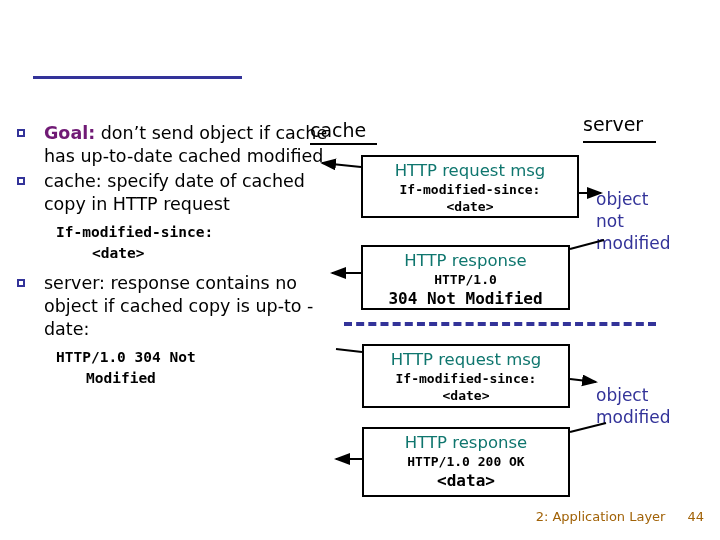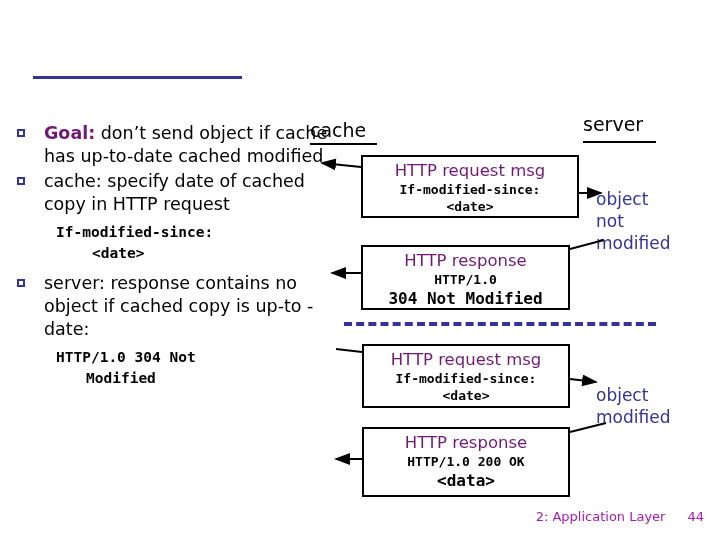--- a/index.html
+++ b/index.html
@@ -48,21 +48,21 @@
     position:absolute; color:#000000; font-size:19px; line-height:22px;
     font-family:"DejaVu Sans", sans-serif; white-space:nowrap;
   }
   .node-underline{position:absolute; height:2px; background:#000000;}
 
   .msgbox{
     position:absolute; border:2px solid #000000; background:#ffffff;
     box-sizing:border-box; text-align:center;
   }
   .msgbox .hdr{
-    color:#701a75; font-size:16.5px; line-height:20px;
+    color:#0f766e; font-size:16.5px; line-height:20px;
     font-family:"DejaVu Sans", sans-serif; margin-top:4px;
   }
   .msgbox .mono{
     color:#000000; font-size:13px; line-height:17px;
     font-family:"DejaVu Sans Mono", monospace; font-weight:700;
   }
   .msgbox .mono.big{font-size:16px; line-height:21px;text-align:center;}
 
   .side-note{
     position:absolute; color:#333399; font-size:17px; line-height:22px;
@@ -70,21 +70,21 @@
   }
 
   #divider{
     position:absolute; left:344px; top:322px; width:312px; height:0;
     border-top:4px dashed #333399;
   }
 
   
   #footer{
     position:absolute; left:0; top:509px; width:704px;
-    text-align:right; color:#a21caf; font-size:13px;
+    text-align:right; color:#a16207; font-size:13px;
     font-family:"DejaVu Sans", sans-serif;
   }
   #footer .fnum{display:inline-block; margin-left:22px;}
 
   svg.arrows{position:absolute; left:0; top:0; width:720px; height:540px; pointer-events:none;}
 </style>
 </head>
 <body>
 
 <div class="slide">

